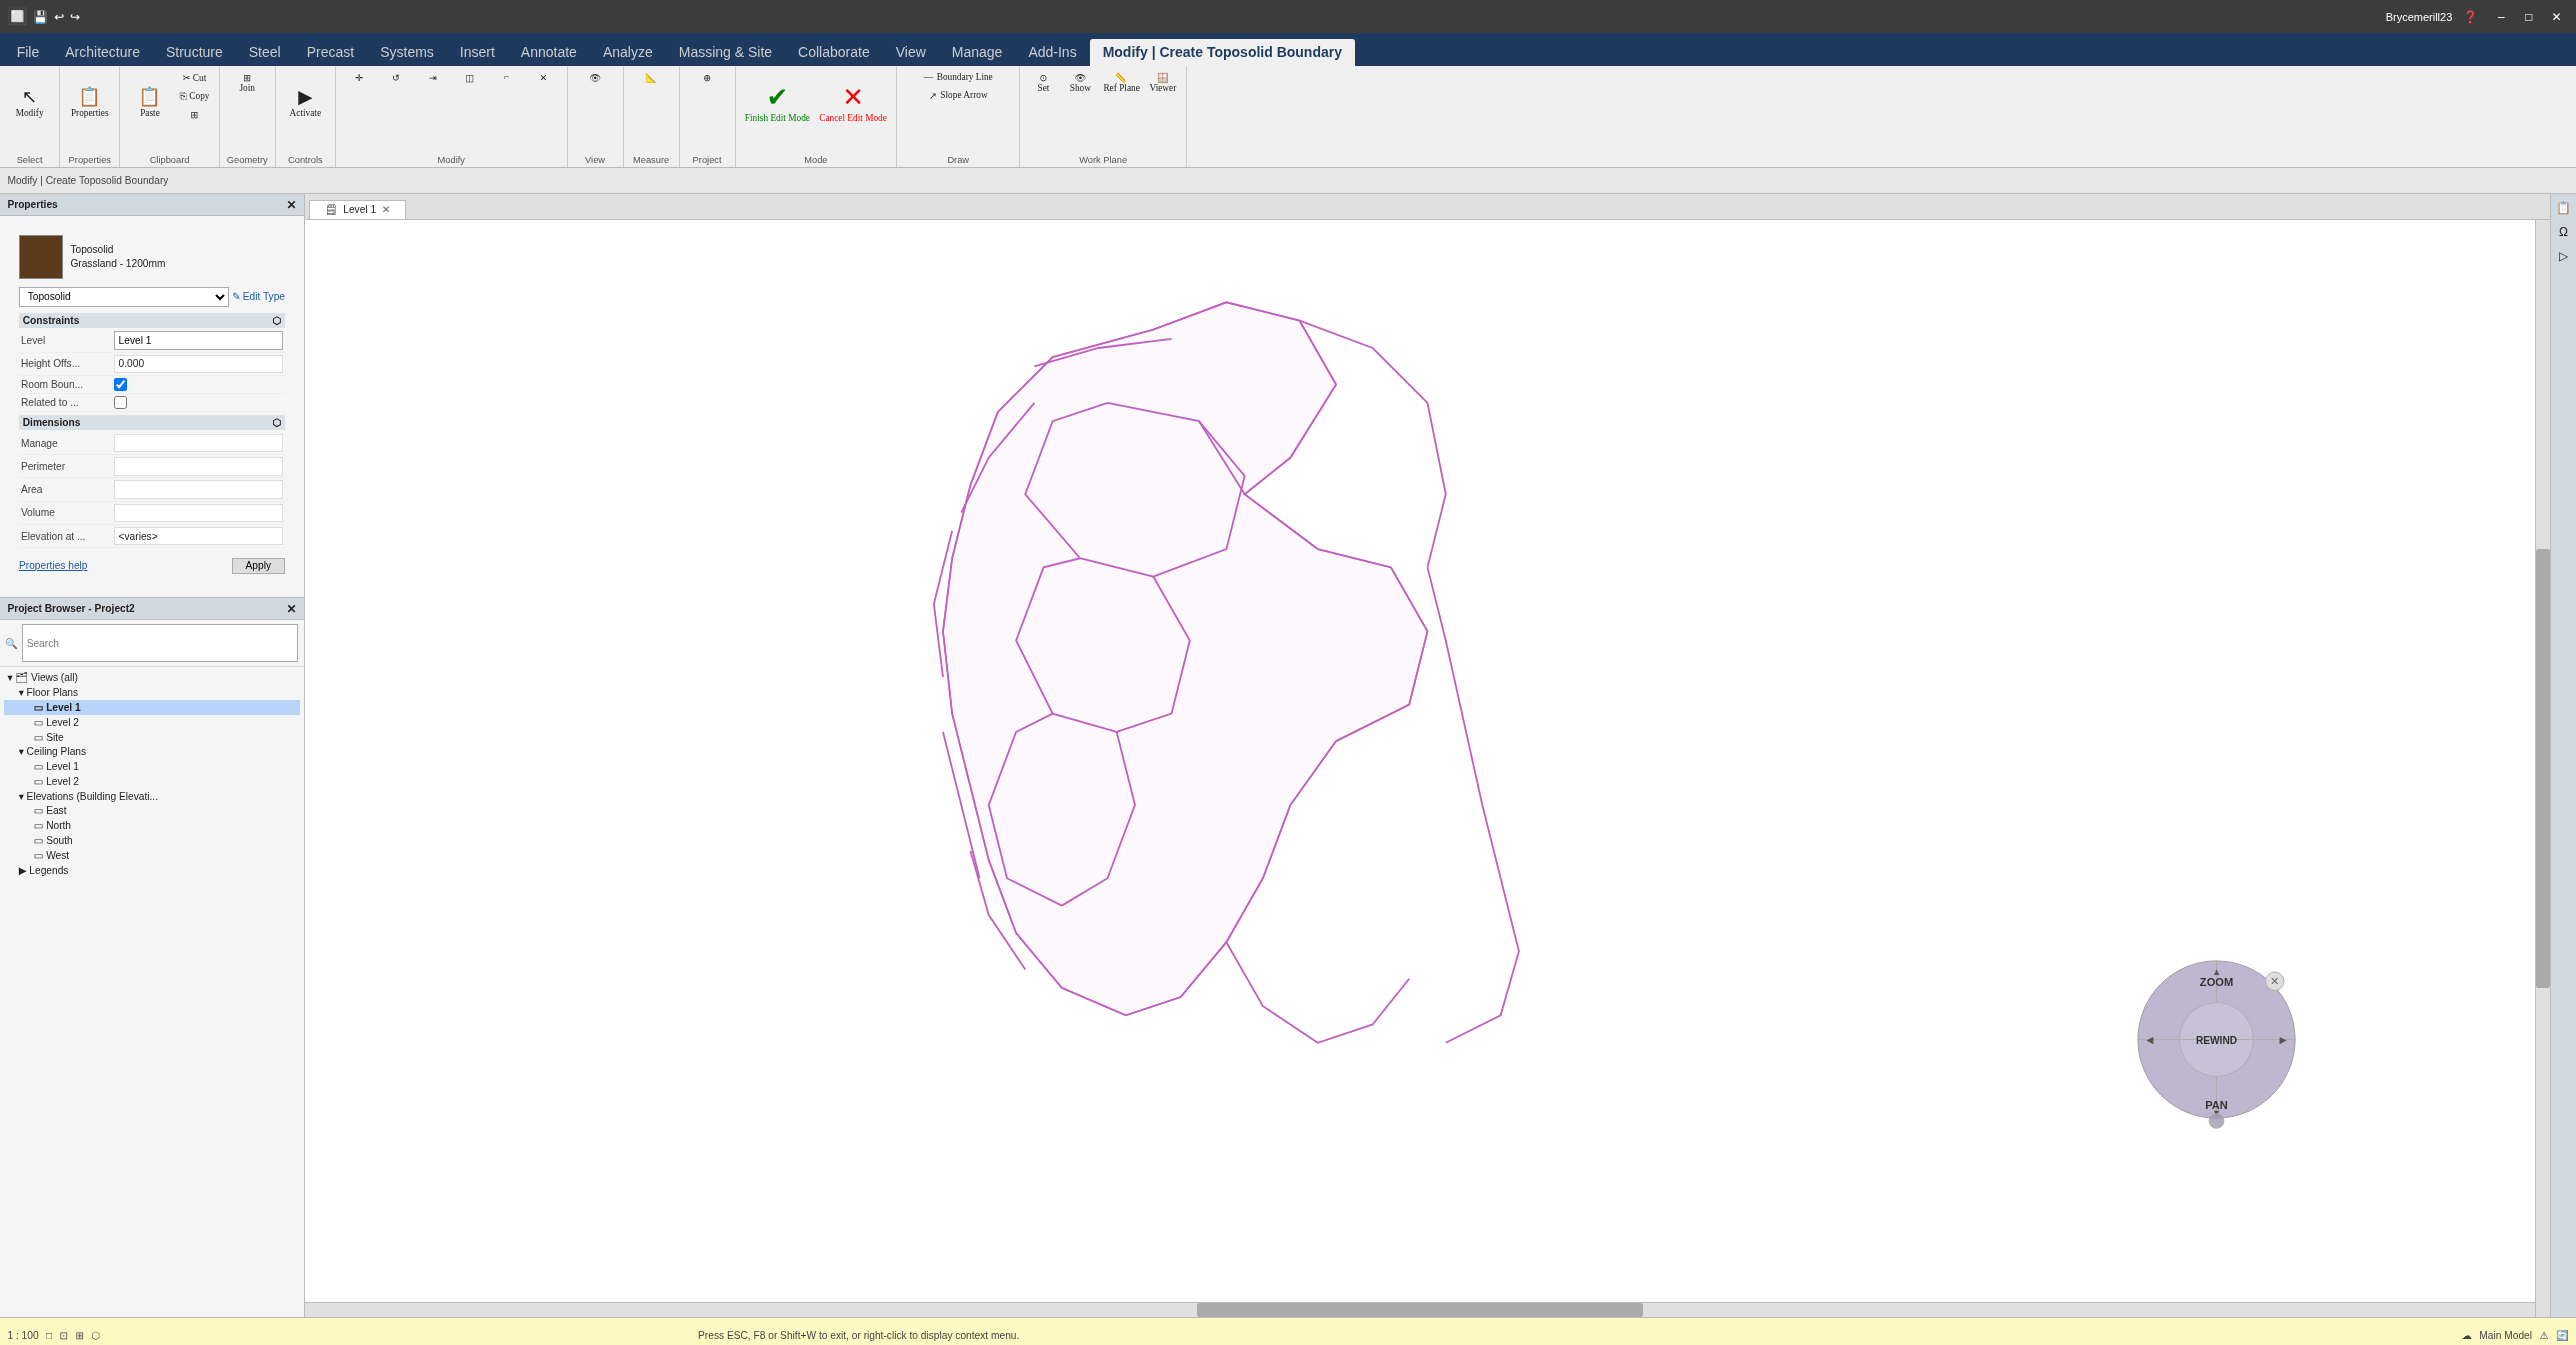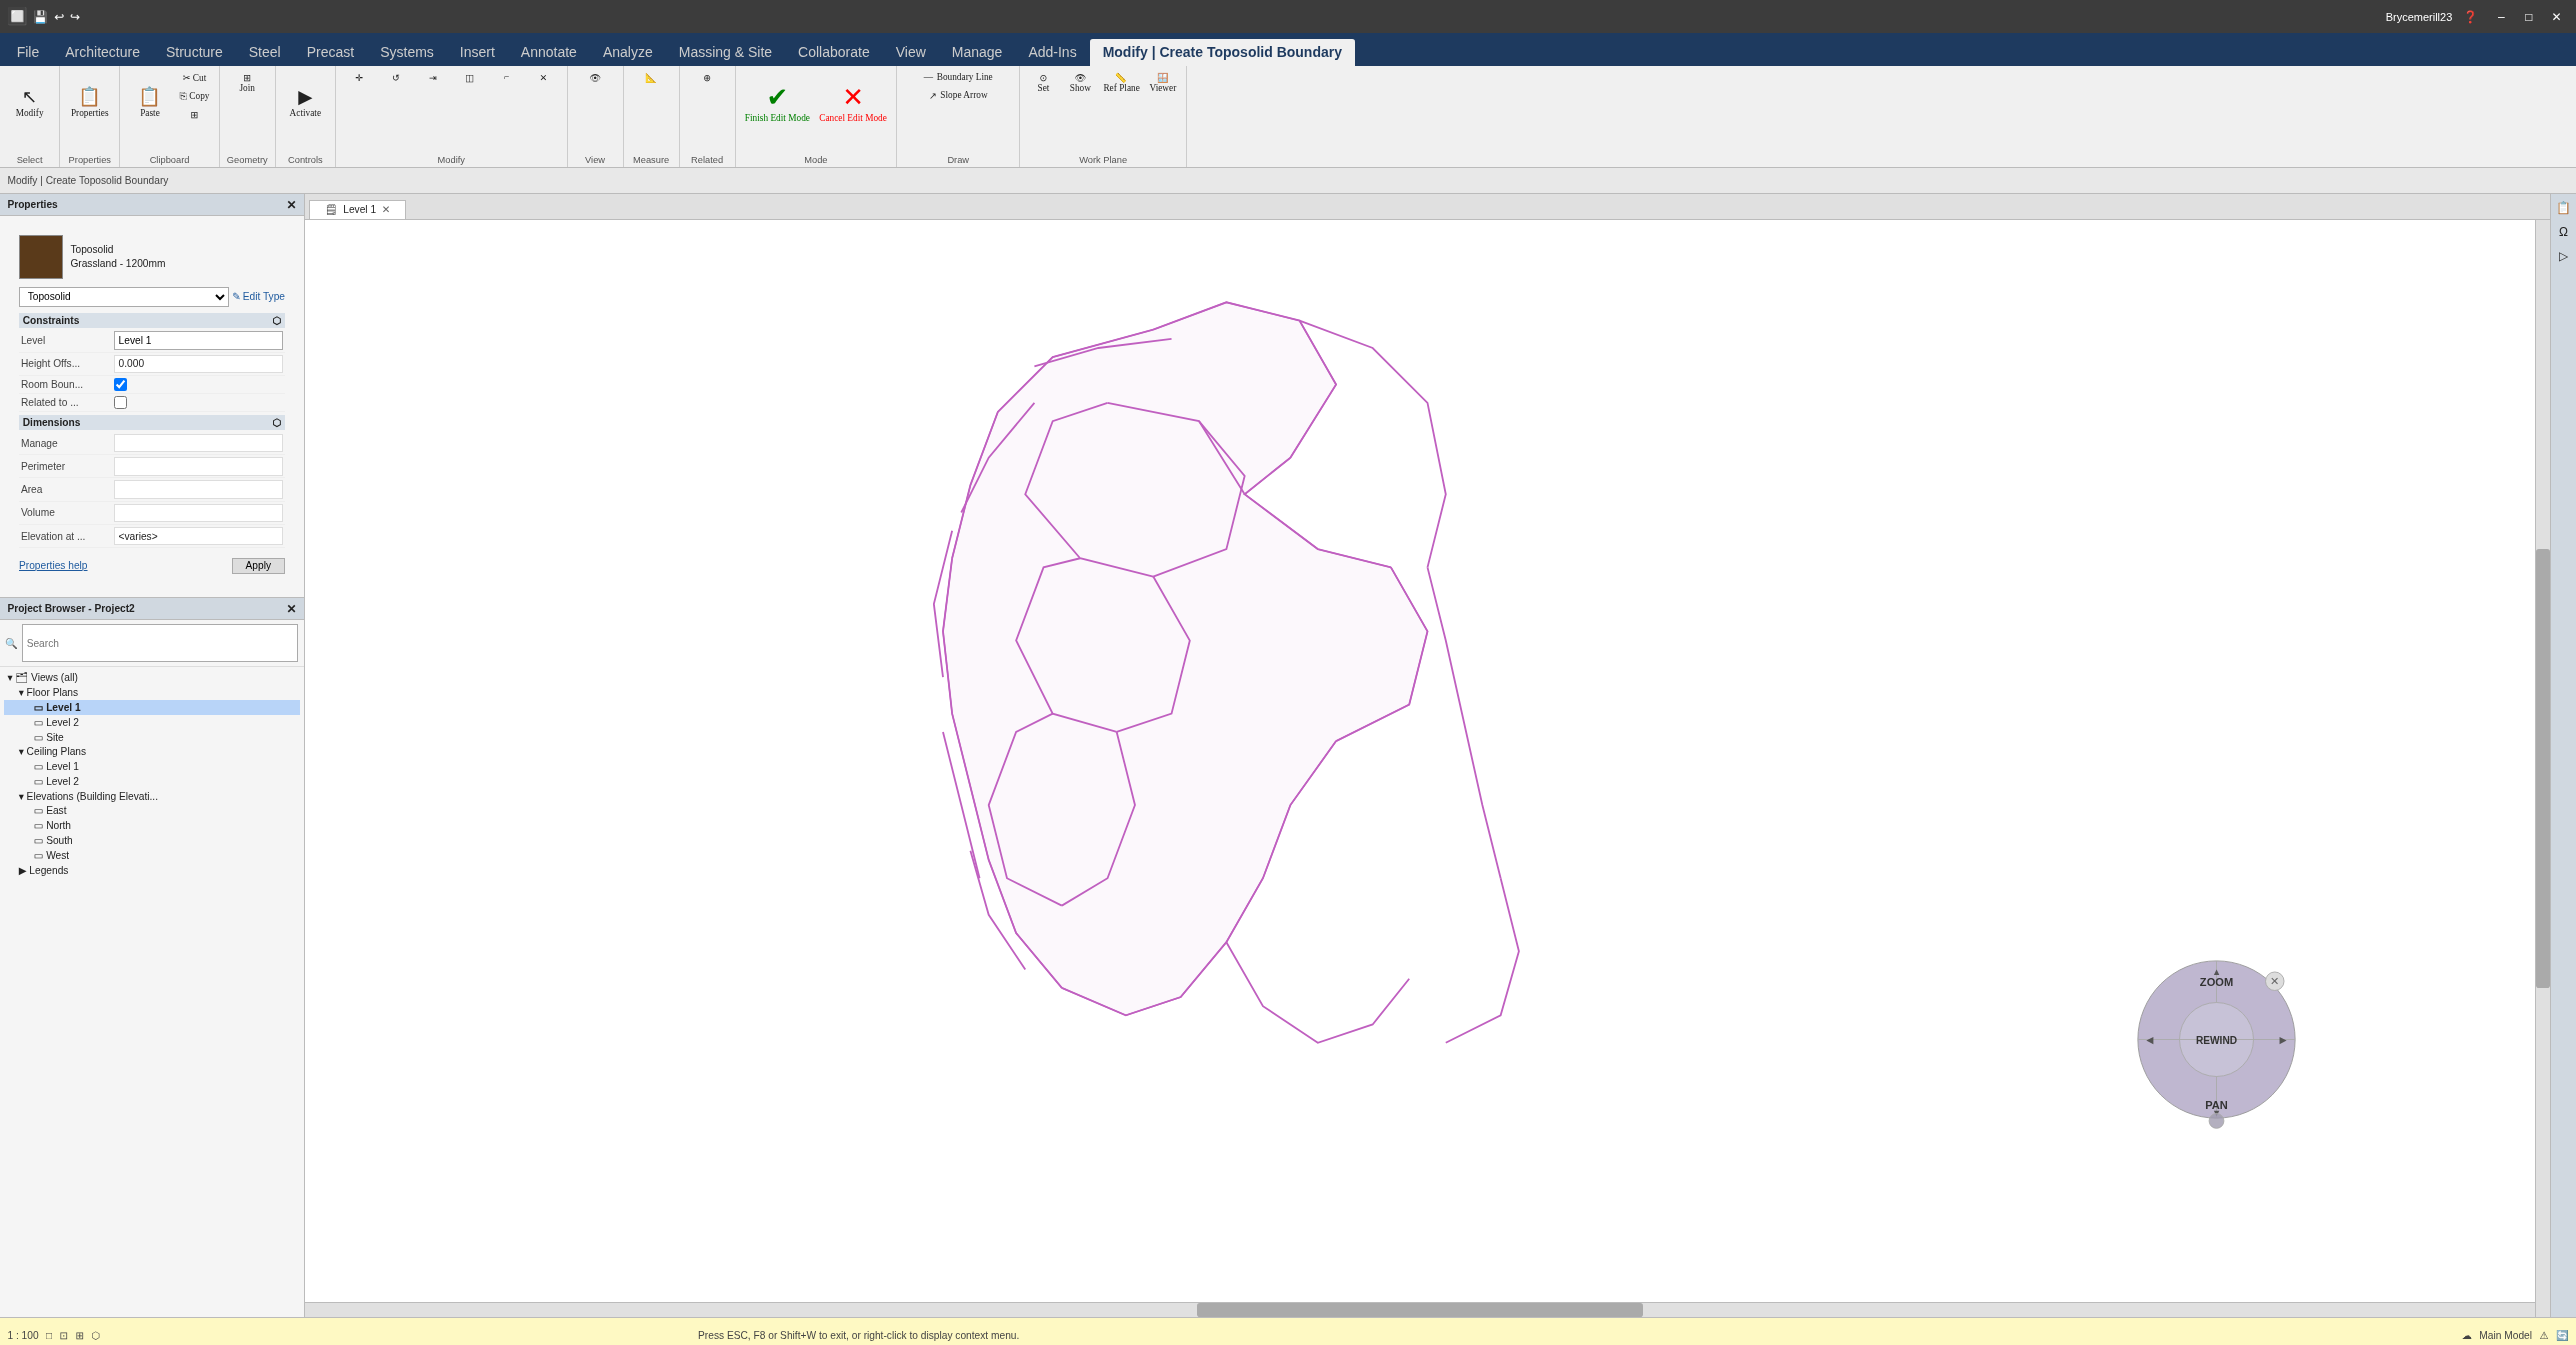--- a/index.html
+++ b/index.html
@@ -498,21 +498,21 @@
     </div>
     <div class="ribbon-group-label">Measure</div>
   </div>
 
   <div class="ribbon-group">
     <div class="ribbon-group-content">
       <div class="ribbon-btn">
         <span>⊕</span>
       </div>
     </div>
-    <div class="ribbon-group-label">Related</div>
+    <div class="ribbon-group-label">Project</div>
   </div>
 
   <div class="ribbon-group">
     <div class="ribbon-group-content">
       <div class="ribbon-btn large" style="color:green;">
         <span class="icon" style="font-size:26px;color:green;">✔</span>
         <span>Finish Edit Mode</span>
       </div>
       <div class="ribbon-btn large" style="color:red;">
         <span class="icon" style="font-size:26px;color:red;">✕</span>

